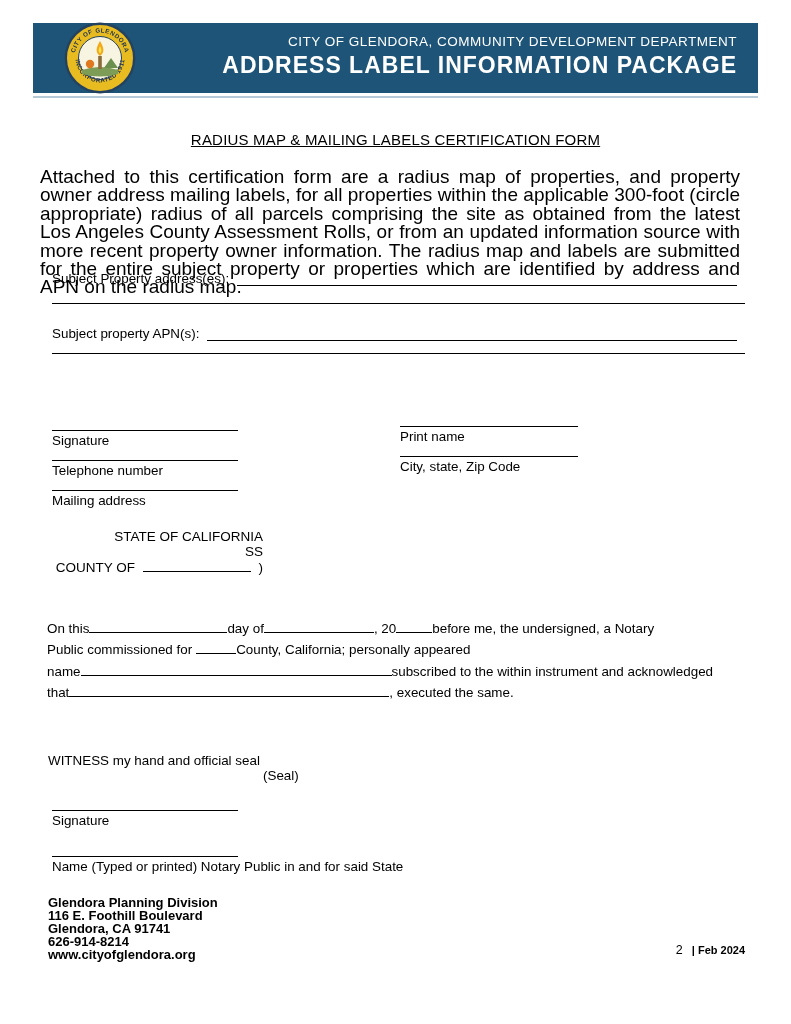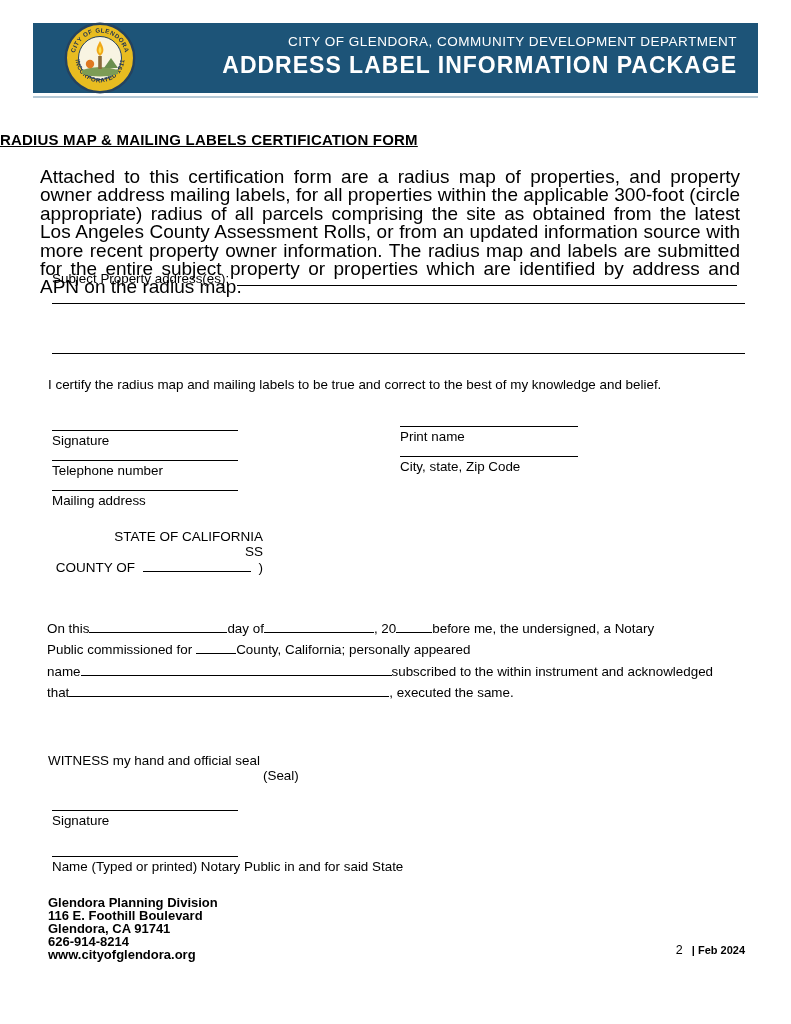--- a/index.html
+++ b/index.html
@@ -42,23 +42,23 @@
     width: 725px; height: 2px;
     background: #b5c9d6;
   }
 
   
   .form-title {
     position: absolute;
     top: 131px; left: 0;
     width: 100%;
     margin: 0;
-    text-align: left;
+    text-align: center;
     font-size: 15px;
-    font-weight: bold;
+    font-weight: normal;
     text-decoration: underline;
     letter-spacing: 0.2px;
   }
   .intro {
     position: absolute;
     top: 168px; left: 40px;
     width: 700px;
     margin: 0;
     font-size: 19px;
     line-height: 18.4px;
@@ -166,23 +166,26 @@
   <h1 class="form-title">RADIUS MAP &amp; MAILING LABELS CERTIFICATION FORM</h1>
 
   <p class="intro">Attached to this certification form are a radius map of properties, and property owner address mailing labels, for all properties within the applicable 300-foot (circle appropriate) radius of all parcels comprising the site as obtained from the latest Los Angeles County Assessment Rolls, or from an updated information source with more recent property owner information. The radius map and labels are submitted for the entire subject property or properties which are identified by address and APN on the radius map.</p>
 
   <div class="frow row-addr">
     <span class="lbl">Subject Property address(es):</span>
     <span class="line"></span>
   </div>
   <div class="full-line full-addr"></div>
 
+  <div class="frow row-apn">
+    <span class="lbl">Subject property APN(s):</span>
+    <span class="line"></span>
+  </div>
   <div class="full-line full-apn"></div>
 
-  <p class="certify">I certify the radius map and mailing labels to be true and correct to the best of my knowledge and belief.</p>
 
   <div class="sig-col left">
     <div class="sig-entry">
       <div class="sline"></div>
       <div class="slabel">Signature</div>
     </div>
     <div class="sig-entry">
       <div class="sline"></div>
       <div class="slabel">Telephone number</div>
     </div>

